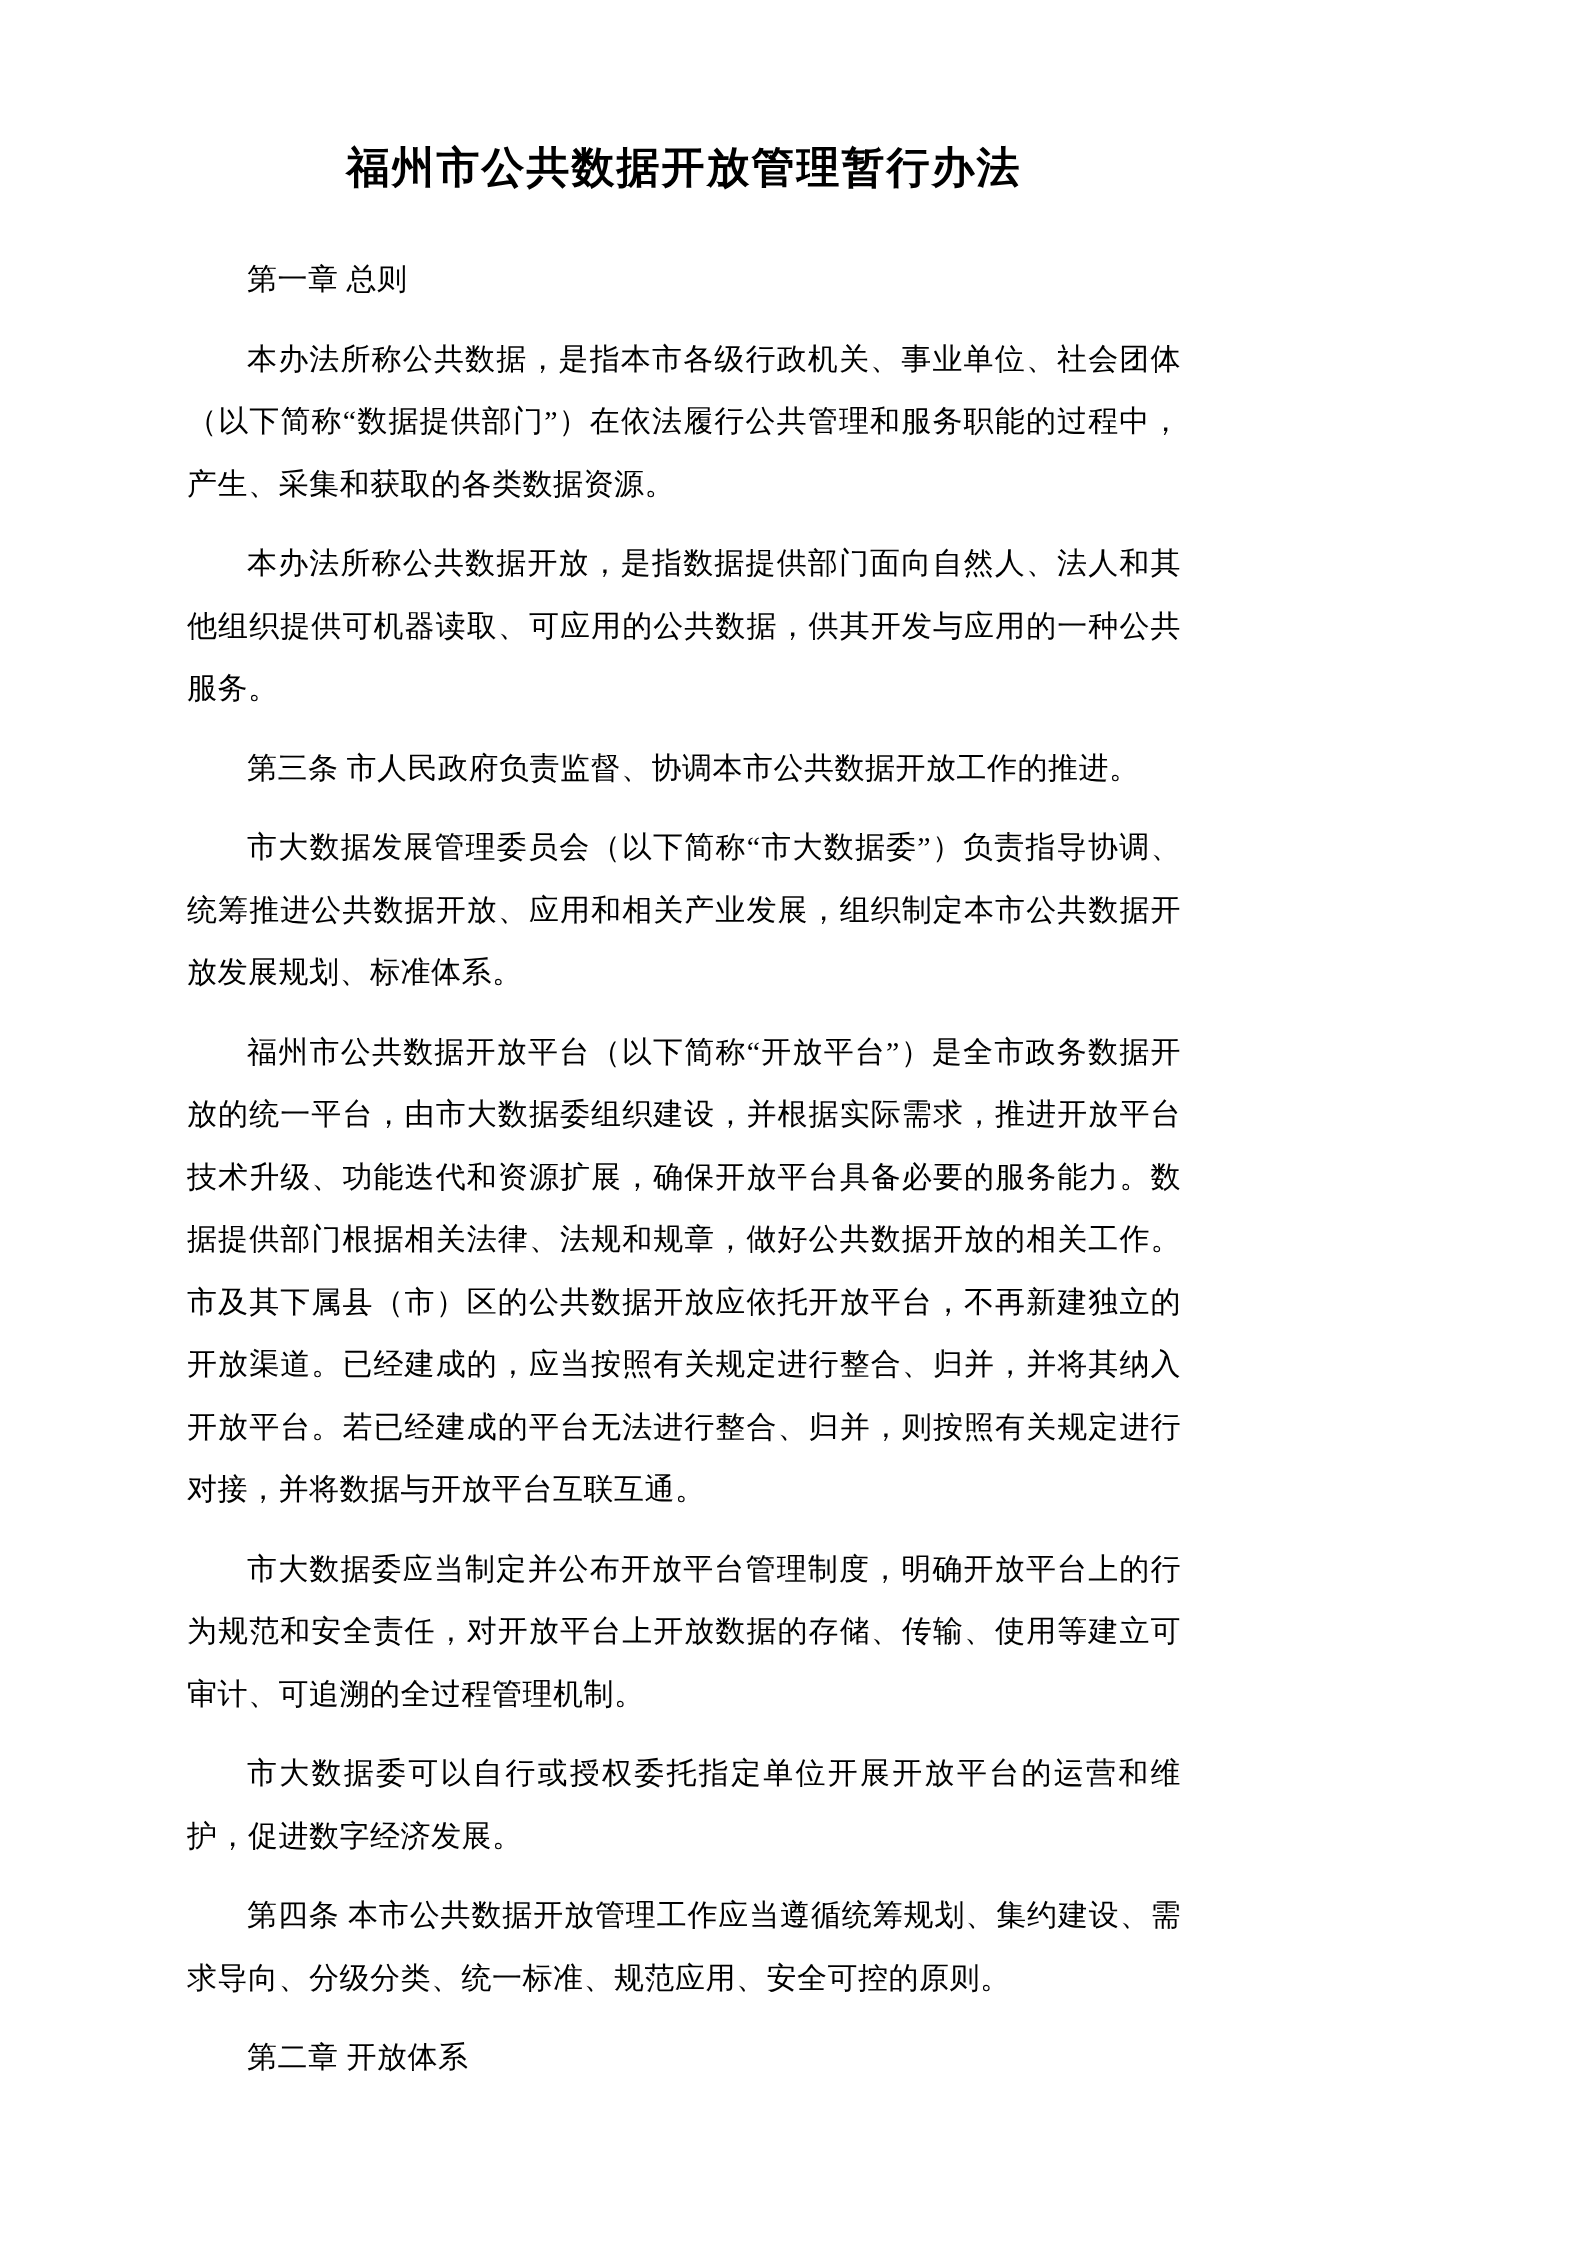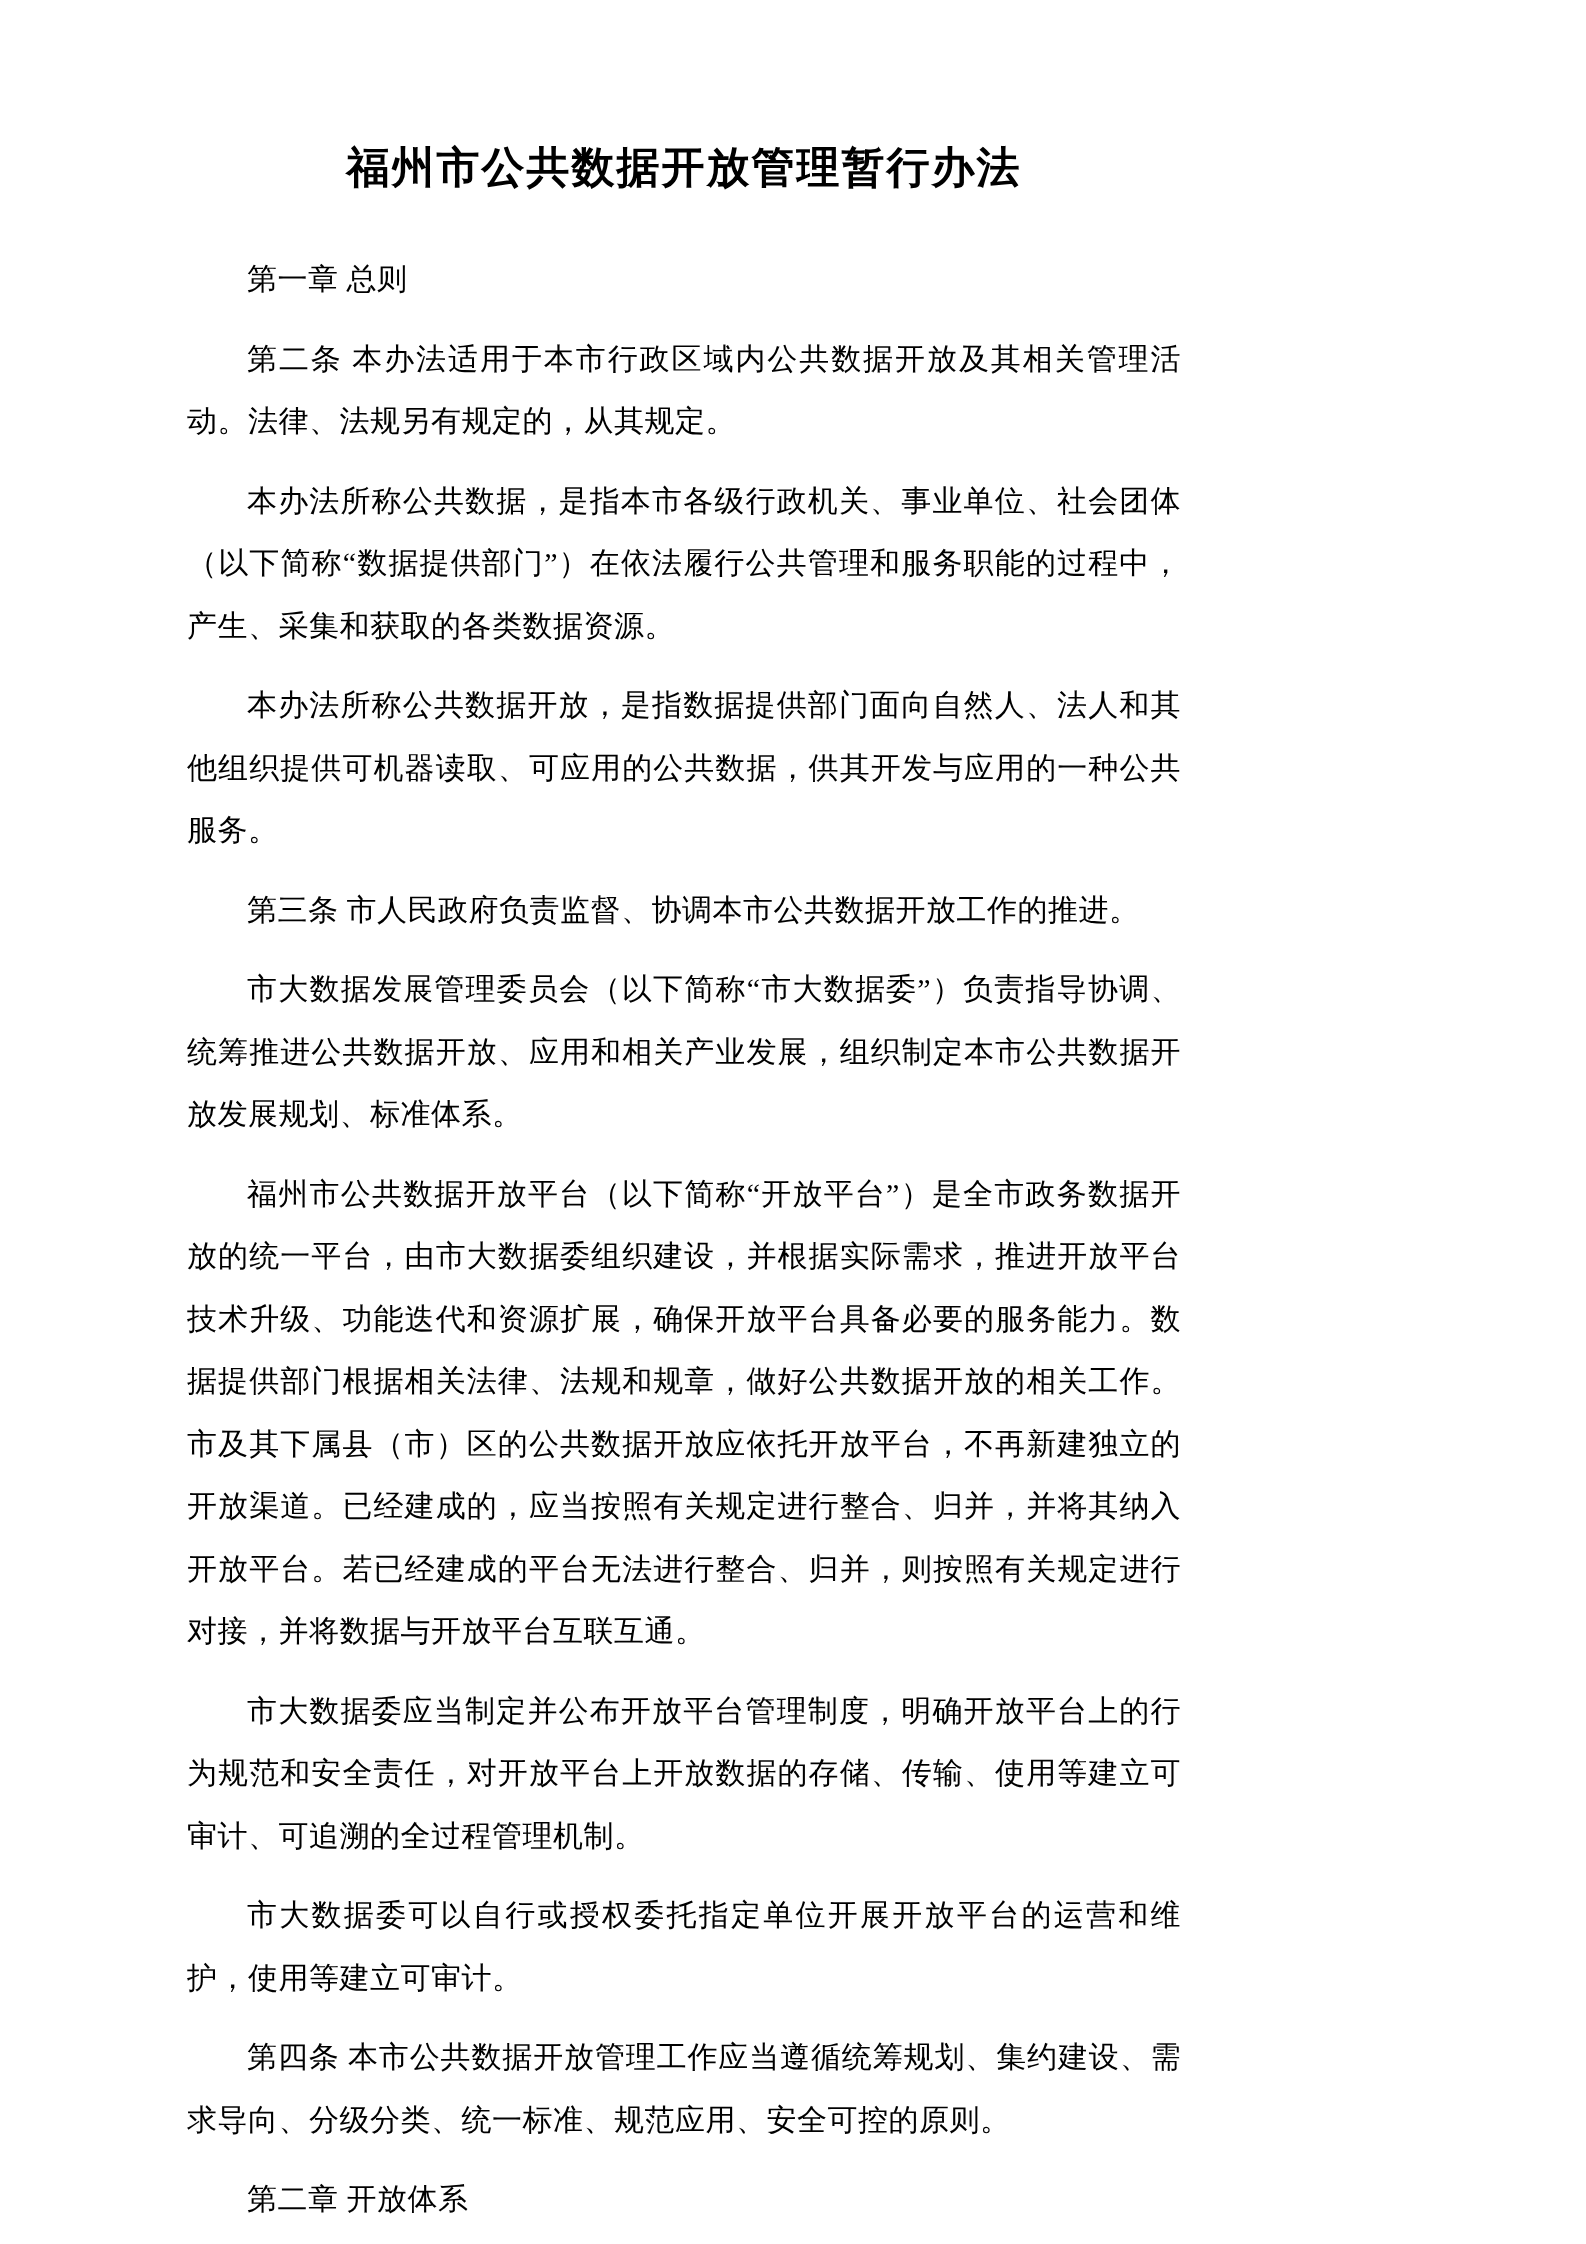--- a/index.html
+++ b/index.html
@@ -37,24 +37,23 @@
     color: #000000;
   }
 </style>
 </head>
 <body>
 
 <div class="page">
   <h1 class="doc-title">福州市公共数据开放管理暂行办法</h1>
   <div class="doc-body">
     <p>第一章 总则</p>
-    <p>第二条 本办法适用于本市行政区域内公共数据开放及其相关管理活动。法律、法规另有规定的，从其规定。</p>
     <p>本办法所称公共数据，是指本市各级行政机关、事业单位、社会团体（以下简称“数据提供部门”）在依法履行公共管理和服务职能的过程中，产生、采集和获取的各类数据资源。</p>
     <p>本办法所称公共数据开放，是指数据提供部门面向自然人、法人和其他组织提供可机器读取、可应用的公共数据，供其开发与应用的一种公共服务。</p>
     <p>第三条 市人民政府负责监督、协调本市公共数据开放工作的推进。</p>
     <p>市大数据发展管理委员会（以下简称“市大数据委”）负责指导协调、统筹推进公共数据开放、应用和相关产业发展，组织制定本市公共数据开放发展规划、标准体系。</p>
     <p>福州市公共数据开放平台（以下简称“开放平台”）是全市政务数据开放的统一平台，由市大数据委组织建设，并根据实际需求，推进开放平台技术升级、功能迭代和资源扩展，确保开放平台具备必要的服务能力。数据提供部门根据相关法律、法规和规章，做好公共数据开放的相关工作。市及其下属县（市）区的公共数据开放应依托开放平台，不再新建独立的开放渠道。已经建成的，应当按照有关规定进行整合、归并，并将其纳入开放平台。若已经建成的平台无法进行整合、归并，则按照有关规定进行对接，并将数据与开放平台互联互通。</p>
     <p>市大数据委应当制定并公布开放平台管理制度，明确开放平台上的行为规范和安全责任，对开放平台上开放数据的存储、传输、使用等建立可审计、可追溯的全过程管理机制。</p>
-    <p>市大数据委可以自行或授权委托指定单位开展开放平台的运营和维护，使用等建立可审计。</p>
+    <p>市大数据委可以自行或授权委托指定单位开展开放平台的运营和维护，促进数字经济发展。</p>
     <p>第四条 本市公共数据开放管理工作应当遵循统筹规划、集约建设、需求导向、分级分类、统一标准、规范应用、安全可控的原则。</p>
     <p>第二章 开放体系</p>
   </div>
 </div>
 
 </body></html>

